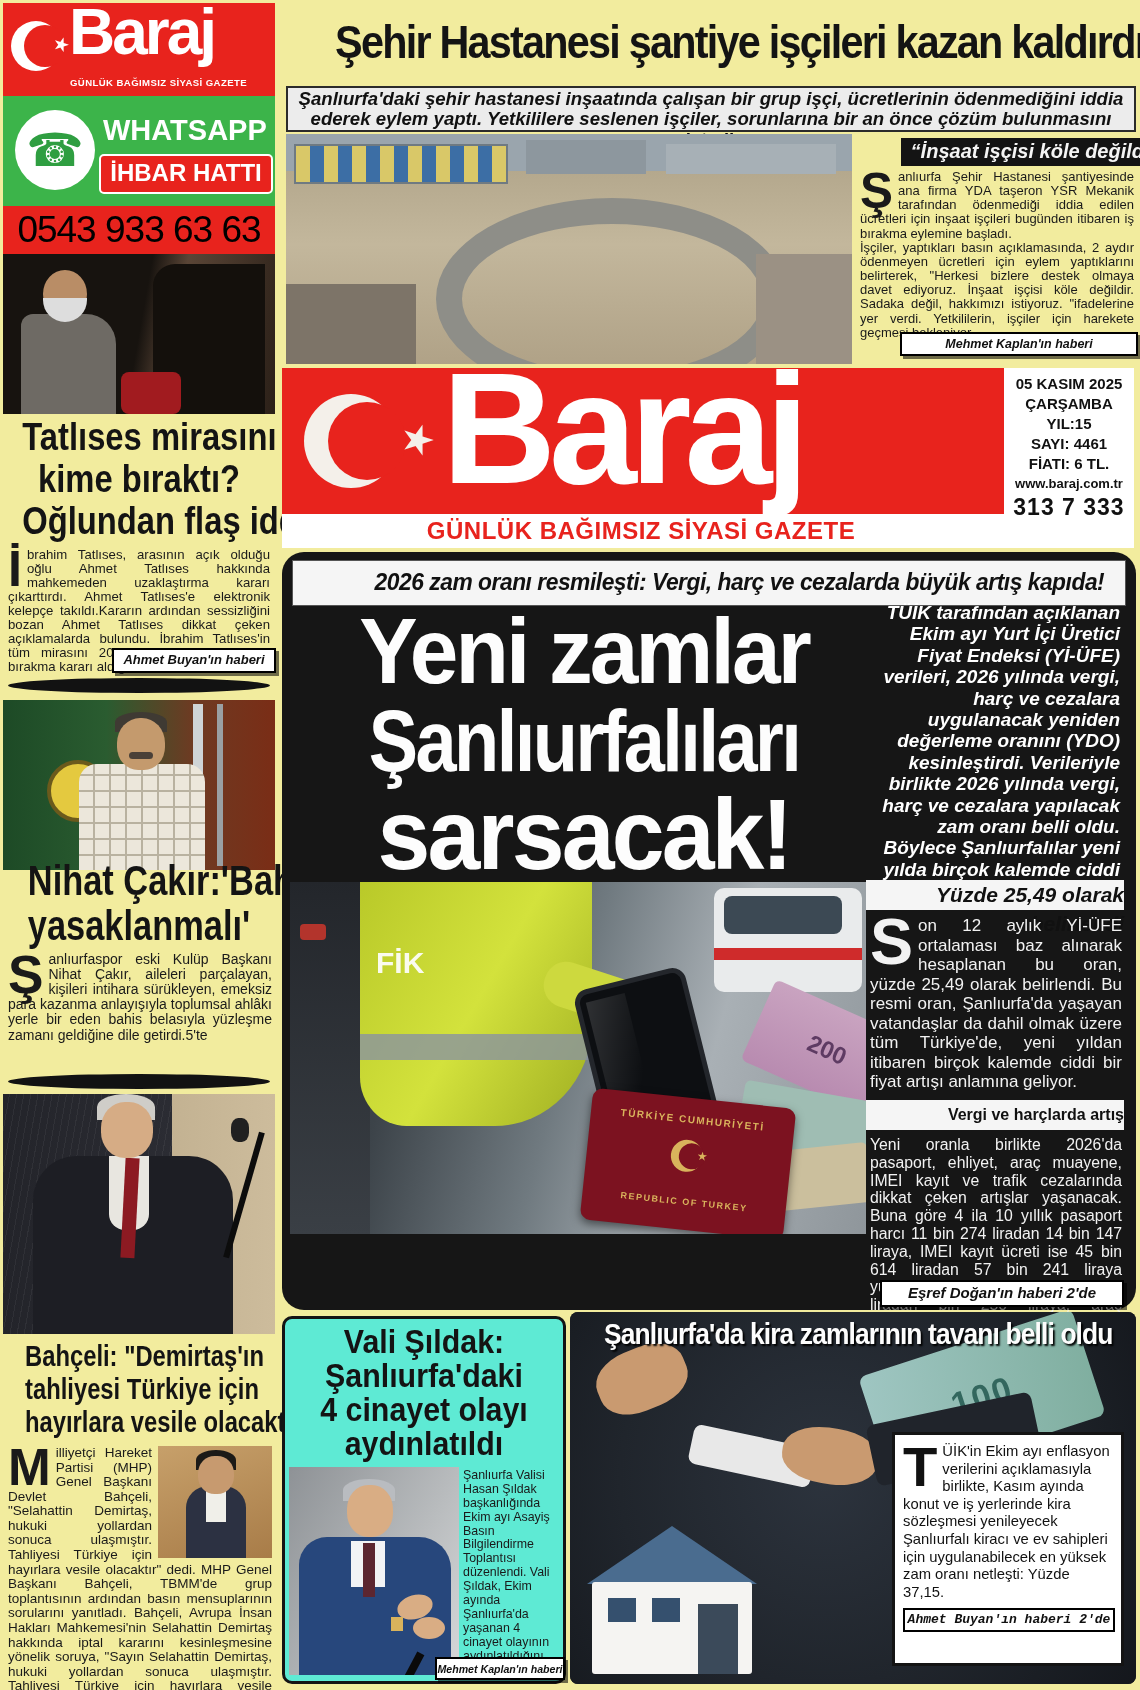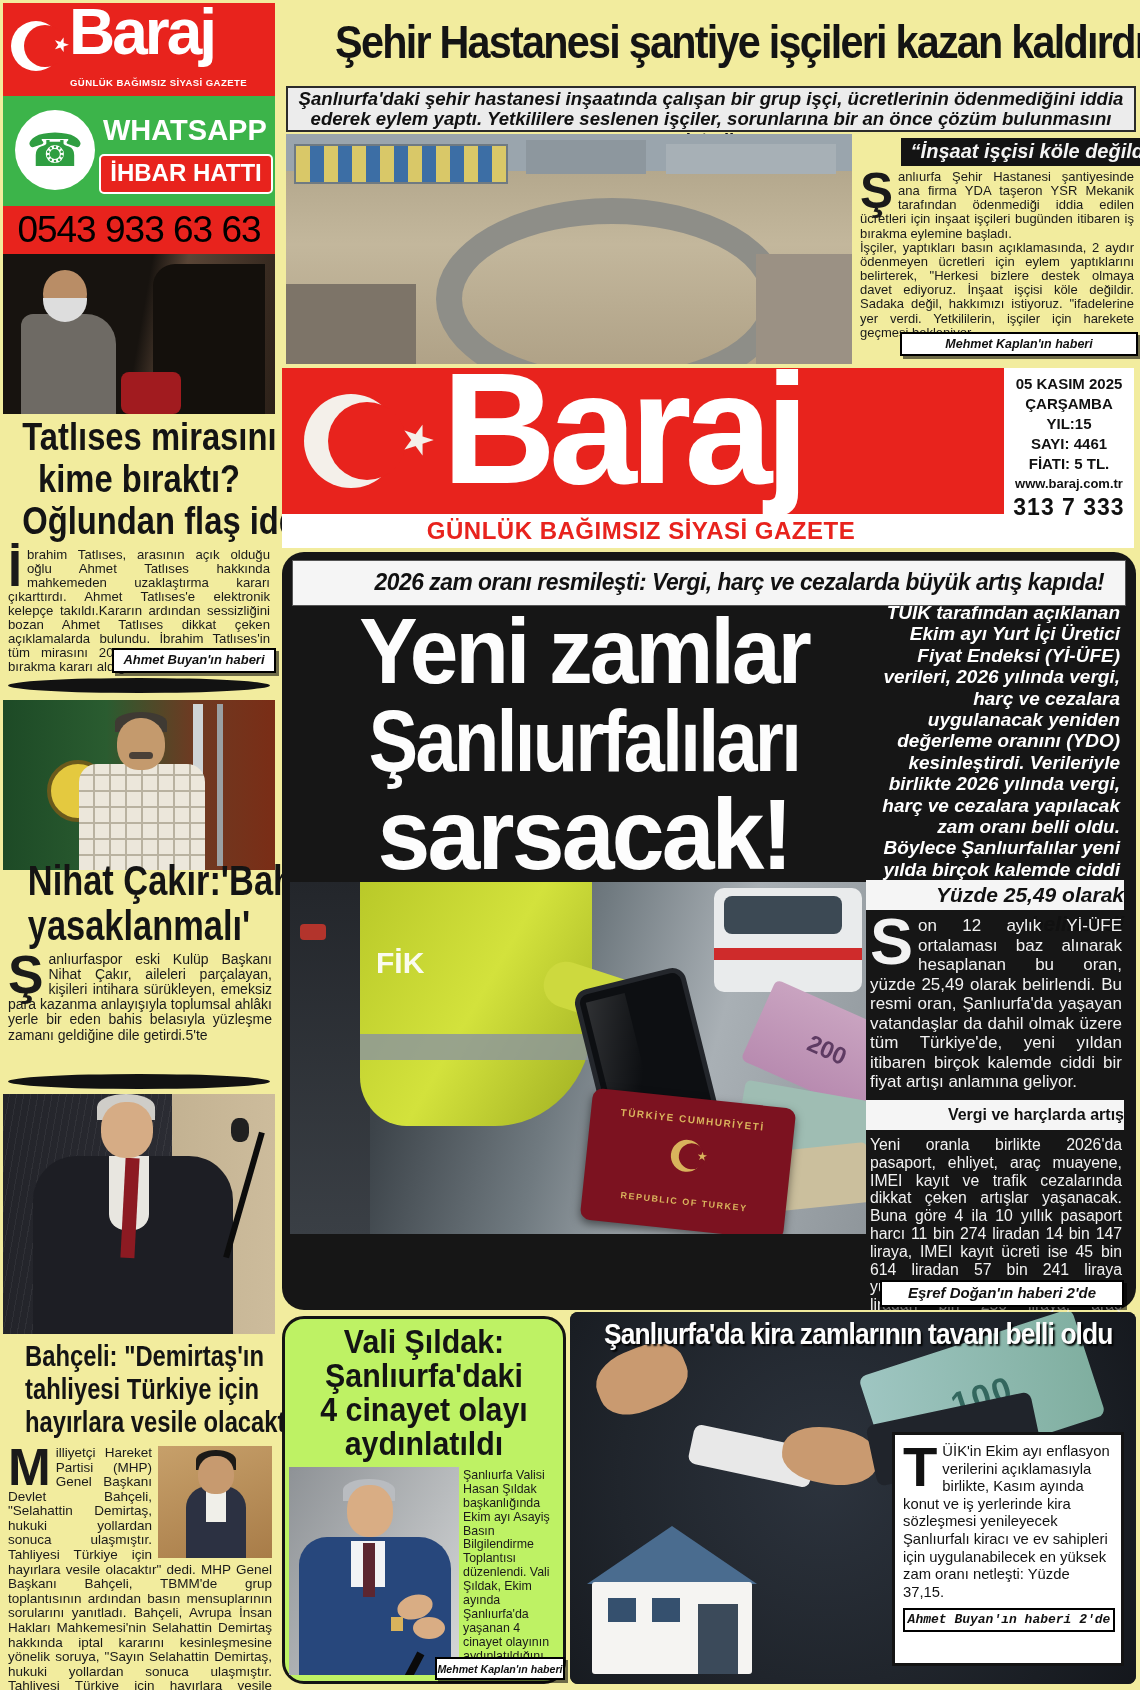--- a/index.html
+++ b/index.html
@@ -156,21 +156,21 @@
     <div class="ph" style="left:160px;top:-30px;font-size:158px;font-weight:800;color:#fff;letter-spacing:-7px;z-index:2;">Baraj</div>
   </div>
   <div class="abs" style="left:282px;top:514px;width:852px;height:34px;background:#fff;">
     <div style="width:718px;text-align:center;color:#e8231d;font-weight:800;font-size:24px;line-height:34px;letter-spacing:.5px;">GÜNLÜK BAĞIMSIZ SİYASİ GAZETE</div>
   </div>
   <div class="abs" style="left:1004px;top:368px;width:130px;height:180px;background:#fff;z-index:3;text-align:center;padding-top:6px;box-sizing:border-box;">
     <div style="font-size:15px;font-weight:800;color:#111;line-height:20px;">05 KASIM 2025</div>
     <div style="font-size:15px;font-weight:800;color:#111;line-height:20px;">ÇARŞAMBA</div>
     <div style="font-size:15px;font-weight:800;color:#111;line-height:20px;">YIL:15</div>
     <div style="font-size:15px;font-weight:800;color:#111;line-height:20px;">SAYI: 4461</div>
-    <div style="font-size:15px;font-weight:800;color:#111;line-height:20px;">FİATI: 5 TL.</div>
+    <div style="font-size:15px;font-weight:800;color:#111;line-height:20px;">FİATI: 6 TL.</div>
     <div style="font-size:13px;font-weight:800;color:#111;line-height:20px;">www.baraj.com.tr</div>
     <div style="font-size:23px;font-weight:800;color:#111;line-height:26px;letter-spacing:1px;">313 7 333</div>
   </div>
 
   <div class="abs" style="left:282px;top:552px;width:854px;height:758px;background:#161616;border-radius:22px;">
     <div class="bar-white ph" style="left:10px;top:8px;width:832px;height:44px;">
       <div class="fit" style="--sx:.95;font-size:24px;line-height:42px;font-style:italic;letter-spacing:-.5px;">2026 zam oranı resmileşti: Vergi, harç ve cezalarda büyük artış kapıda!</div>
     </div>
 
     <div class="ph" style="left:0;top:54px;width:592px;margin-left:6px;">
@@ -221,21 +221,21 @@
     <div class="bar-white ph" style="left:584px;top:548px;width:258px;height:30px;border:none;">
       <span style="font-size:16px;line-height:29px;">Vergi ve harçlarda artış</span>
     </div>
     <p class="ph wbody" style="left:588px;top:584px;width:252px;height:144px;font-size:15.8px;line-height:17.8px;">Yeni oranla birlikte 2026'da pasaport, ehliyet, araç muayene, IMEI kayıt ve trafik cezalarında dikkat çeken artışlar yaşanacak. Buna göre 4 ila 10 yıllık pasaport harcı 11 bin 274 liradan 14 bin 147 liraya, IMEI kayıt ücreti ise 45 bin 614 liradan 57 bin 241 liraya yükselecek. Yurt dışı çıkış harcı bin liradan bin 250 liraya, araç muayene ücreti 2 bin 620 liradan 3 bin 288 liraya çıkacak.</p>
 
     <div class="byline ph" style="left:598px;top:728px;width:240px;height:23px;">
       <span style="font-size:15px;line-height:21px;">Eşref Doğan'ın  haberi 2'de</span>
     </div>
   </div>
 
-  <div class="abs" style="left:282px;top:1316px;width:284px;height:368px;background:#bef264;border:3px solid #141414;border-radius:22px;box-sizing:border-box;">
+  <div class="abs" style="left:282px;top:1316px;width:284px;height:368px;background:#5eead4;border:3px solid #141414;border-radius:10px;box-sizing:border-box;">
     <div class="ph" style="left:0;top:6px;width:278px;">
       <div class="hl fit" style="--sx:.92;font-size:33px;line-height:34px;">Vali Şıldak:</div>
       <div class="hl fit" style="--sx:.92;font-size:33px;line-height:34px;">Şanlıurfa'daki</div>
       <div class="hl fit" style="--sx:.92;font-size:33px;line-height:34px;">4 cinayet olayı</div>
       <div class="hl fit" style="--sx:.92;font-size:33px;line-height:34px;">aydınlatıldı</div>
     </div>
     <div class="photo" style="left:4px;top:148px;width:170px;height:208px;background:linear-gradient(120deg,#8e9296,#b9bcbe 60%,#d6d8d9);">
       <div class="ph" style="left:10px;top:70px;width:152px;height:138px;background:#27477c;border-radius:28px 32px 0 0;"></div>
       <div class="ph" style="left:62px;top:74px;width:34px;height:46px;background:#f2f3f5;"></div>
       <div class="ph" style="left:74px;top:76px;width:12px;height:54px;background:#5c2630;"></div>

